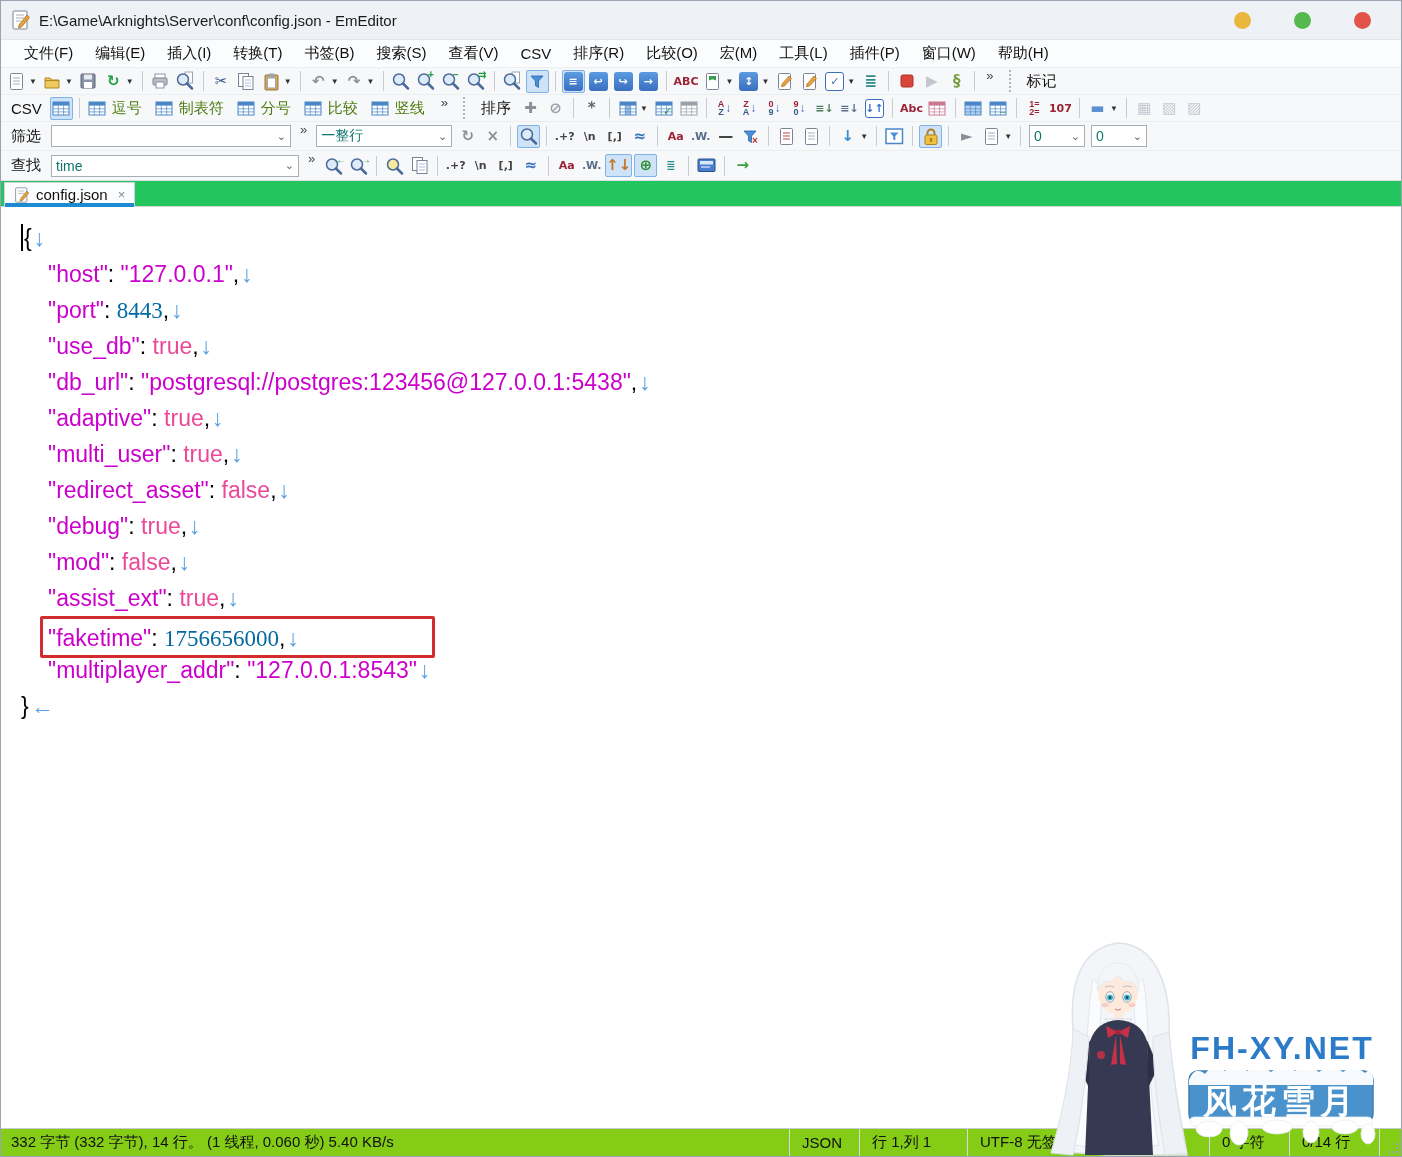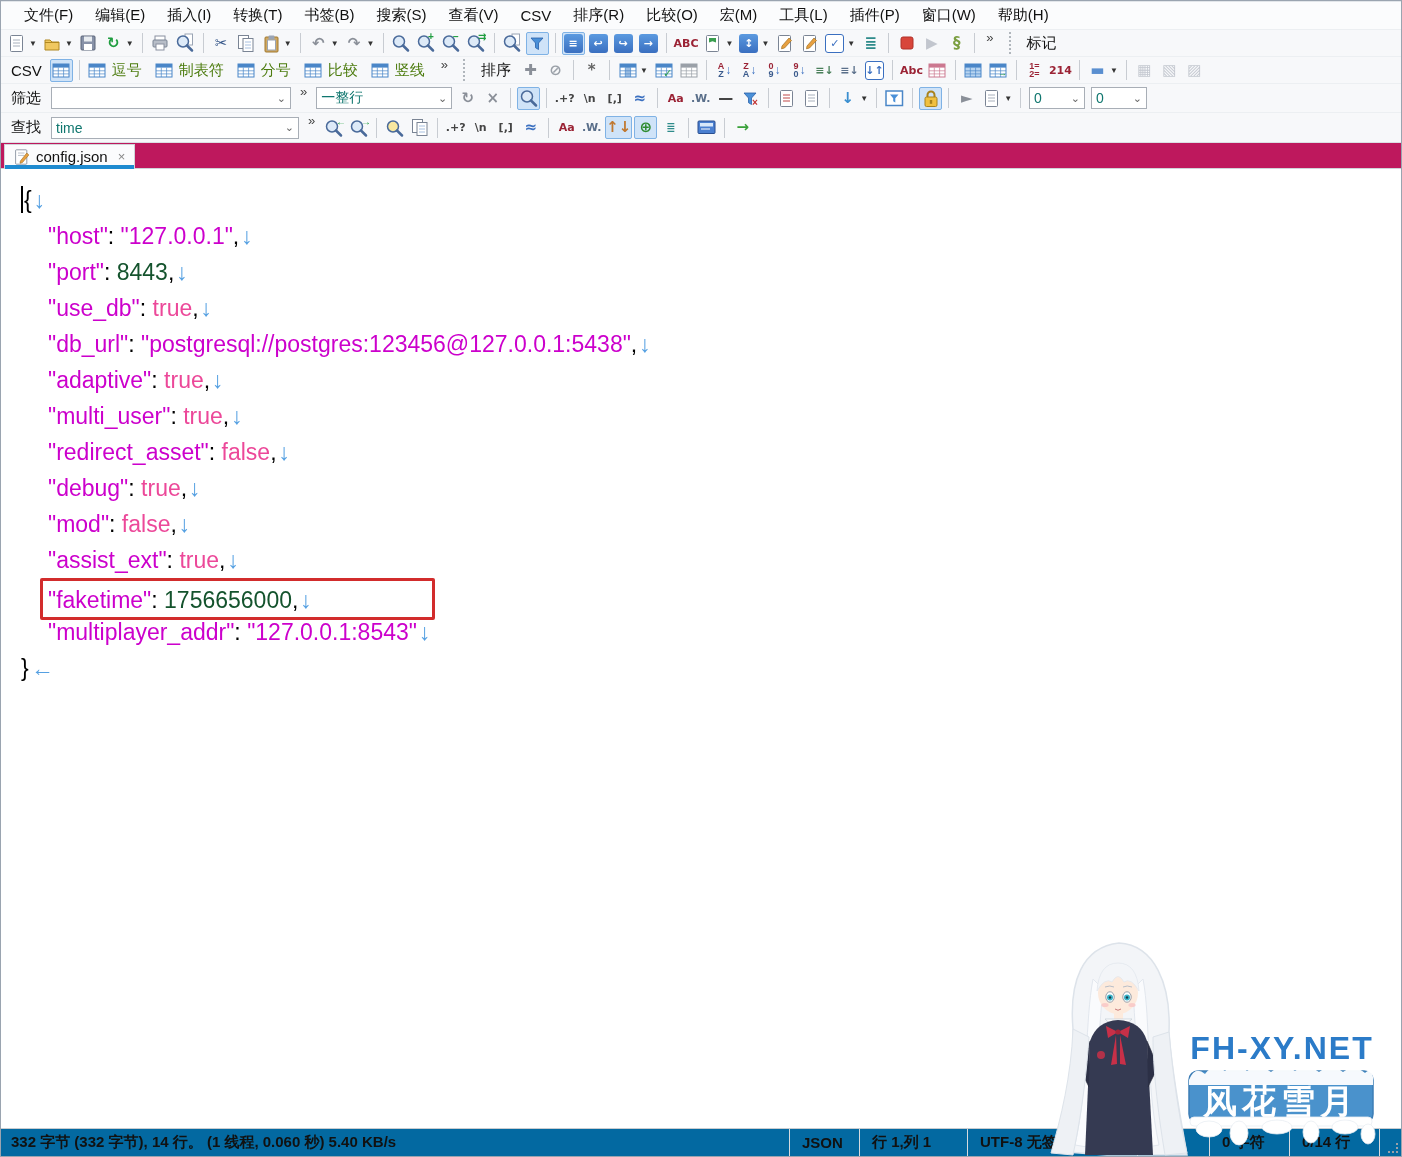--- a/index.html
+++ b/index.html
@@ -38,56 +38,71 @@
   .combo .ca { font-size:11px; color:#666; margin-left:auto; padding-left:4px; }
   .twocol { display:flex; flex-direction:column; align-items:center; line-height:8px; }
   .twocol span { font-size:9px; font-weight:bold; }
   .sarrow { font-size:12px; color:#3a6fc0; font-weight:bold; margin-left:1px; }
   .bluebox { width:19px; height:19px; border-radius:3px; background:linear-gradient(#5b9ae0,#3a6fc0);
              color:#fff; display:inline-flex; align-items:center; justify-content:center;
              font-size:11px; font-weight:bold; font-family:"DejaVu Sans",sans-serif; }
   .bluebox.outline { background:#fff; border:1.5px solid #3a6fc0; color:#3a6fc0; }
 
   
-  .tabbar { height:27px; background:#be185d; border-top:1px solid #dcdfe3; border-bottom:1px solid #cfd4d8;
+  .tabbar { height:27px; background:#22c55e; border-top:1px solid #dcdfe3; border-bottom:1px solid #cfd4d8;
             display:flex; align-items:stretch; padding-left:3px; flex:0 0 auto; }
   .tab { display:flex; align-items:center; gap:6px; padding:0 9px; background:#fbfcfd;
          border:1px solid #d0d4d8; border-bottom:none; position:relative; margin-top:1px; }
   .tab::after { content:""; position:absolute; left:0; right:0; bottom:-1px; height:4px; background:#1e8bd0; }
   .tab-label { font-size:15px; color:#111; }
   .tab-close { font-size:13px; color:#888; margin-left:4px; }
 
   
   .editor { flex:1 1 auto; background:#fff; position:relative; overflow:hidden; }
   .code { padding-top:13px; font-size:23px; line-height:36px; color:#000; }
   .line { padding-left:20px; white-space:nowrap; height:36px; }
   .line.ind { padding-left:47px; }
   .seg-k { color:#CC00CC; } .seg-s { color:#CC00CC; }
-  .seg-n { color:#14532d; }    .seg-p { color:#000; }
+  .seg-n { color:#0369a1;font-family:Liberation Serif, serif; }    .seg-p { color:#000; }
   .seg-b { color:#ec4899; } .seg-nl { color:#55A0E2; margin-left:2px; }
   .caret { display:inline-block; width:2px; height:27px; background:#000; vertical-align:-5px; margin-right:1px; }
   .redbox { display:inline-block; border:3px solid #d22c2c; border-radius:2px;
             width:395px; margin-left:-8px; padding:1px 0 2px 5px; height:42px; }
 
   
-  .statusbar { height:28px; background:#0369a1; border-top:1px solid #c8ccd0; display:flex;
-               align-items:stretch; font-size:15px; color:#111; flex:0 0 auto;font-weight:bold; }
+  .statusbar { height:28px; background:#84cc16; border-top:1px solid #c8ccd0; display:flex;
+               align-items:stretch; font-size:15px; color:#111; flex:0 0 auto; }
   .st-left { display:flex; align-items:center; padding:0 10px; flex:1 1 auto; white-space:nowrap; }
   .st-cell { display:flex; align-items:center; padding:0 12px; border-left:1px solid #d6dade; white-space:nowrap; }
   .st-grip { width:22px; border-left:1px solid #d6dade; display:flex; align-items:flex-end; justify-content:flex-end; padding:3px; }
   .st-grip i { width:10px; height:10px; border-right:2px dotted #9aa0a8; border-bottom:2px dotted #9aa0a8; display:block; }
 
   
   .watermark { position:absolute; left:1026px; top:936px; width:376px; height:221px; z-index:50; pointer-events:none; }
 </style>
 </head>
 <body>
 
 <div class="win">
 
+  <div class="titlebar">
+    <span style="display:inline-flex">
+      <svg width="20" height="20" viewBox="0 0 20 20">
+          <rect x="2" y="1" width="14" height="18" rx="1" fill="#fff" stroke="#7a8494"></rect>
+          <path d="M5 5h8M5 8h8M5 11h5" stroke="#a8b0bc" stroke-width="1"></path>
+          <path d="M8 15 L16 5 L18.5 7.5 L10.5 17 L7.5 17.8 Z" fill="#e8a040" stroke="#a07020" stroke-width=".8"></path>
+        </svg>
+    </span>
+    <span class="title-text">E:\Game\Arknights\Server\conf\config.json - EmEditor</span>
+    <span class="win-dots">
+      <span class="dot" id="dot-min" style="background: rgb(233, 182, 62);"></span>
+      <span class="dot" id="dot-max" style="background: rgb(85, 185, 78);"></span>
+      <span class="dot" id="dot-close" style="background: rgb(226, 84, 73);"></span>
+    </span>
+  </div>
 
   <div class="menubar" id="menubar">
       <span class="menu-item">文件(F)</span>
       <span class="menu-item">编辑(E)</span>
       <span class="menu-item">插入(I)</span>
       <span class="menu-item">转换(T)</span>
       <span class="menu-item">书签(B)</span>
       <span class="menu-item">搜索(S)</span>
       <span class="menu-item">查看(V)</span>
       <span class="menu-item">CSV</span>
@@ -428,21 +443,21 @@
         </svg>
       </span>
       <div class="sep"></div>
       <span class="btn">
         <span class="twocol">
           <span style="color:#9b2335">1=</span>
           <span style="color:#9b2335">2=</span>
         </span>
       </span>
       <span class="btn">
-        <span class="ticon" style="color: rgb(155, 35, 53);">214</span>
+        <span class="ticon" style="color: rgb(155, 35, 53);">107</span>
       </span>
       <div class="sep"></div>
       <span class="btn">
         <span class="glyph" style="color: rgb(90, 143, 208);">▬</span>
       </span>
       <span class="dd">▼</span>
       <div class="sep"></div>
       <span class="btn">
         <span class="glyph" style="color: rgb(196, 200, 208);">▦</span>
       </span>

